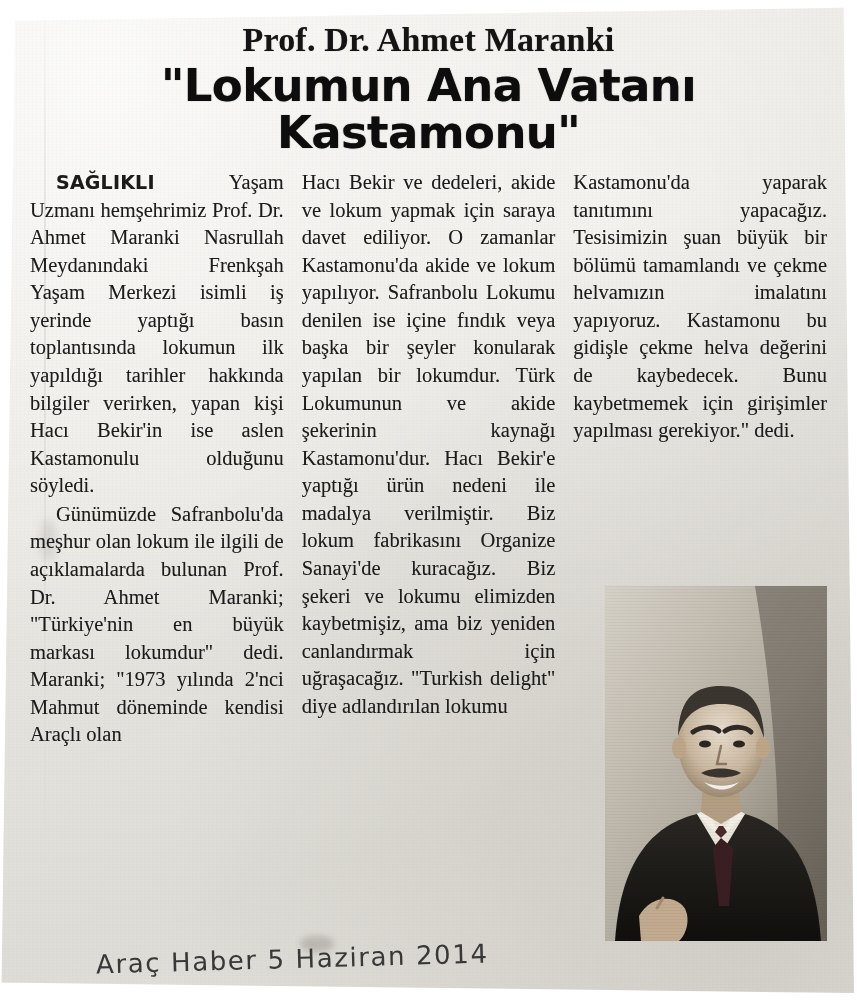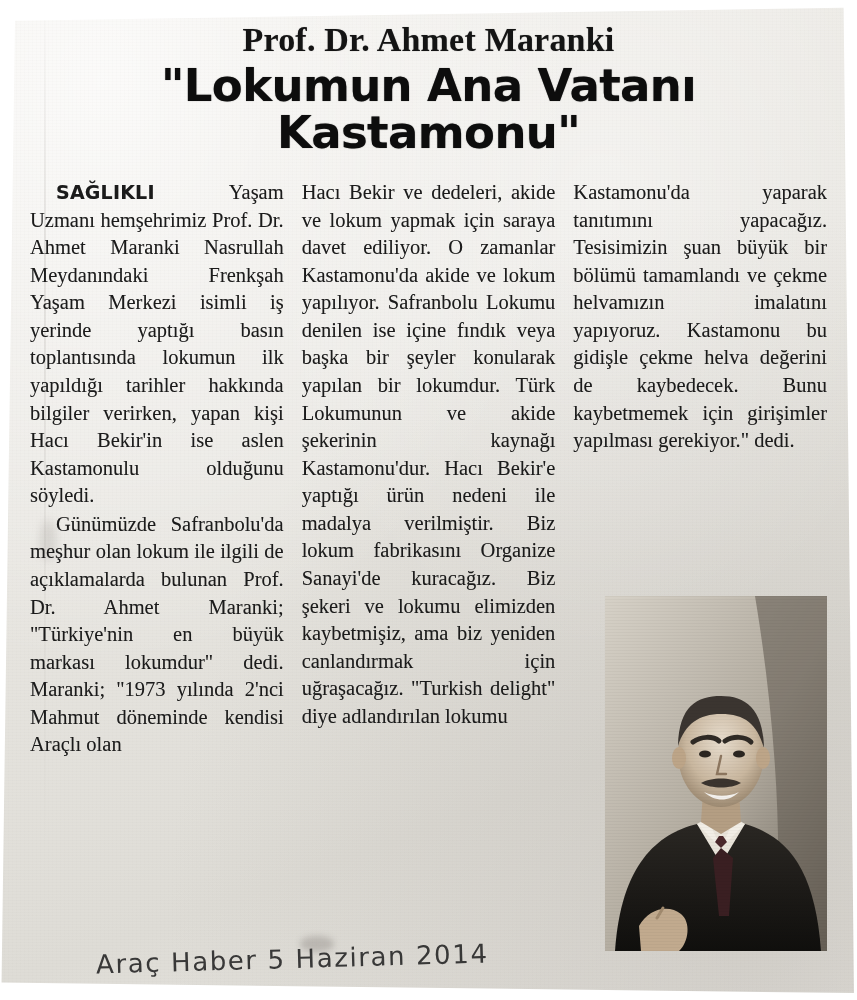--- a/index.html
+++ b/index.html
@@ -88,21 +88,21 @@
     letter-spacing: -0.6px;
     margin: 4px 0 10px 0;
     color: #0d0d0d;
     text-shadow: 0 0 1px rgba(0,0,0,0.5);
   }
 
   
   #columns {
     display: flex;
     gap: 18px;
-    margin-top: 22px;
+    margin-top: 12px;
     height: 772px;
   }
   .col {
     width: 258px;
     position: relative;
   }
   .col p {
     margin: 0;
     font-size: 20.5px;
     line-height: 1.345;

